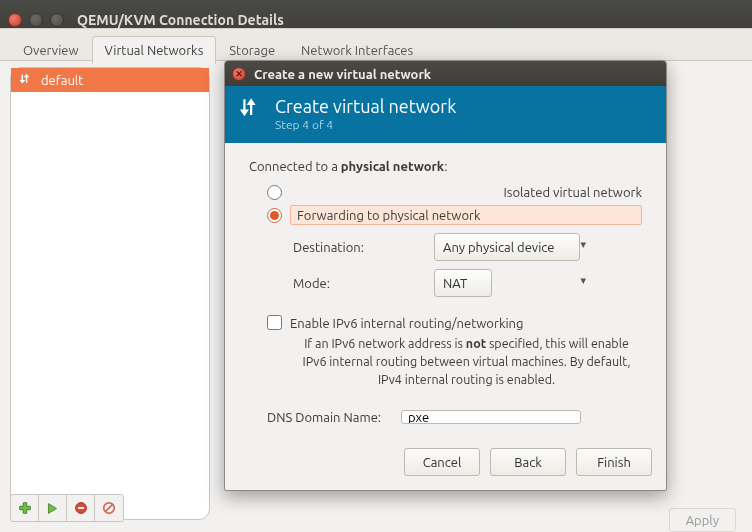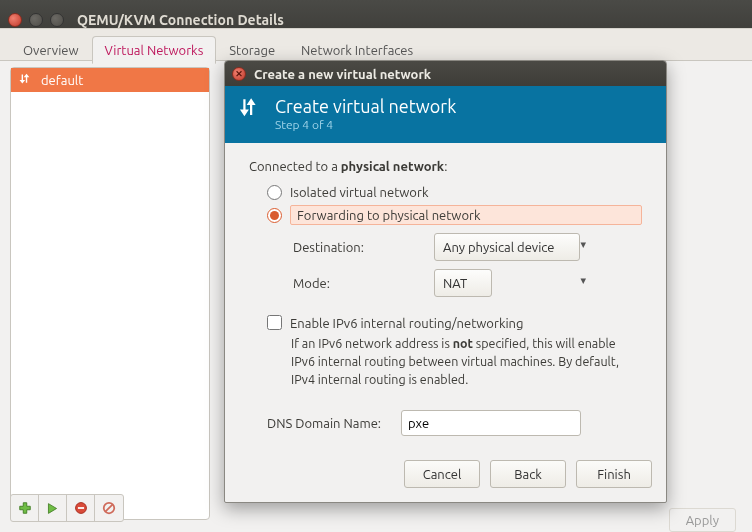--- a/index.html
+++ b/index.html
@@ -24,29 +24,29 @@
     display: flex; align-items: flex-start; height: 32px; padding: 6px 10px 0 10px;
     border-bottom: 1px solid #c9c6bf;
     background:#ece9e4;
   }
   .tab {
     padding: 6px 12px; font-size: 13px; color: #555; cursor: pointer;
     border: 1px solid transparent; border-bottom: none; position: relative; top:1px;
   }
   .tab.active {
     background: #f2f1f0; border:1px solid #c9c6bf; border-bottom:1px solid #f2f1f0;
-    border-radius: 4px 4px 0 0; color:#be185d;
+    border-radius: 4px 4px 0 0; color:#404040;
   }
 
   .content-row {
     position: absolute; top:38px; left:10px; right:10px; bottom:12px;
     display:flex; gap:6px;
   }
   .sidebar {
-    width: 200px; background:#fff; border:1px solid #c9c6bf; border-radius:4px;
+    width: 200px; background:#fff; border:1px solid #c9c6bf; border-radius:11px;
     display:flex; flex-direction:column;
   }
   .net-item {
     height: 24px; background:#f07746; color:#fff; display:flex; align-items:center;
     font-size:13px; padding-left:8px; gap:8px;
   }
   .net-icon { fill:#fff; }
 
   .right-panel { flex:1; position:relative; }
 
@@ -78,45 +78,45 @@
   .dlg-close-btn{width:14px;height:14px;border-radius:50%;background:radial-gradient(circle at 35% 35%,#f08070,#c0392b);border:1px solid #8a2d20;margin-right:8px; display:flex;align-items:center;justify-content:center;color:#5a140a;font-size:9px;}
 
   .dlg-banner{
     background:#0873a1; color:#fff; padding:10px 14px 12px 14px; display:flex; align-items:flex-start; gap:12px;
   }
   .dlg-banner h1{font-size:18px; font-weight:normal;}
   .dlg-banner .step{font-size:12px; color:#9fd3e8; margin-top:2px;}
 
   .dlg-body{ padding:16px 24px 14px 24px; font-size:13px; color:#3c3b37; }
   .line{margin-bottom:10px;}
-  .radio-row{display:flex; align-items:center; gap:8px; margin:4px 0 4px 18px;}
+  .radio-row{display:flex; align-items:center; gap:8px; margin:4px 0 4px 18px;justify-content:space-between;}
   input[type=radio]{width:15px;height:15px; accent-color:#d95b2e;}
   .radio-row.selected span.rlabel{
     background:#fde5da; border:1px solid #f5b49a; border-radius:2px; padding:2px 6px; flex:1;
   }
   .rlabel{padding:2px 0;}
   .field-row{display:flex; align-items:center; gap:10px; margin:8px 0 8px 44px;}
   .field-label{width:92px;}
   select,.dropdown{
     flex:1; max-width:200px; height:28px; background:linear-gradient(#fdfdfc,#eeece6);
     border:1px solid #bdb9b0; border-radius:3px; padding:0 24px 0 8px; font-size:13px; color:#333;
     appearance:none; position:relative;margin-left:39px;
   }
   .dropdown-wrap{position:relative; display:inline-block; width:200px;}
   .dropdown-wrap::after{
     content:"▾"; position:absolute; right:9px; top:5px; font-size:11px; color:#555; pointer-events:none;
   }
 
   .chk-row{display:flex; align-items:center; gap:8px; margin-top:18px; margin-left:18px;}
   input[type=checkbox]{width:15px;height:15px;}
-  .help{margin:4px 0 0 42px; font-size:12.5px; color:#3c3b37; line-height:1.45;}
+  .help{margin:4px 0 0 42px; font-size:12.5px; color:#3c3b37; line-height:1.45;text-align:center;}
 
   .dns-row{display:flex; align-items:center; gap:20px; margin-top:22px; margin-left:18px;}
   .dns-row input[type=text]{
-    width:180px; height:26px; border:1px solid #bdb9b0; border-radius:3px; background:#fff; padding:0 6px;
+    width:180px; height:14px; border:1px solid #bdb9b0; border-radius:3px; background:#fff; padding:0 6px;
     font-size:13px;
   }
 
   .dlg-buttons{
     display:flex; justify-content:flex-end; gap:10px; padding:10px 14px 14px 0;
   }
   .btn{
     min-width:76px; height:28px; background:linear-gradient(#fbfbf9,#eeece6);
     border:1px solid #bdb9b0; border-radius:3px; font-size:13px; color:#333; cursor:pointer;
   }

